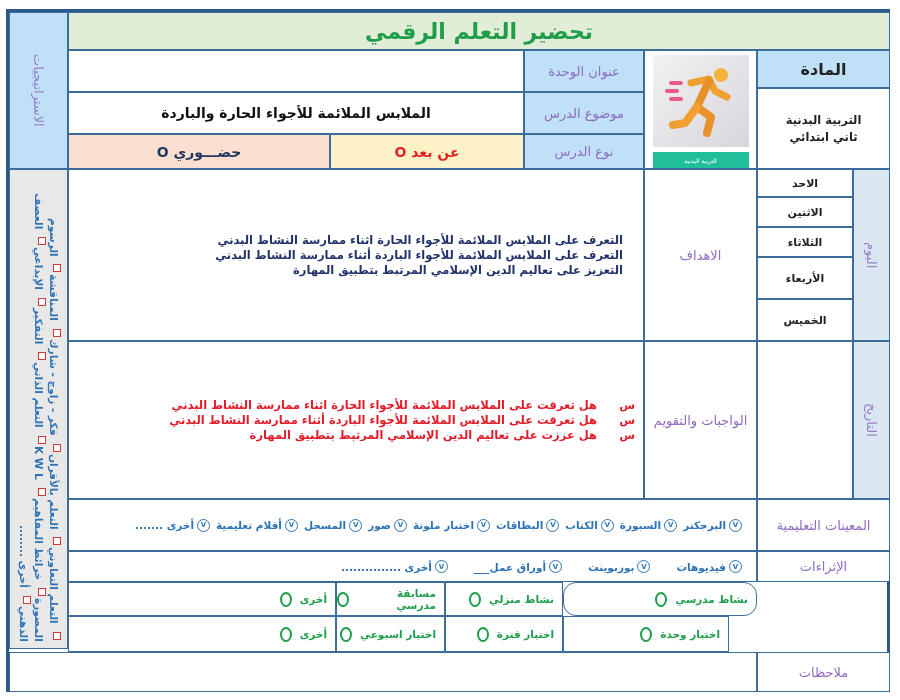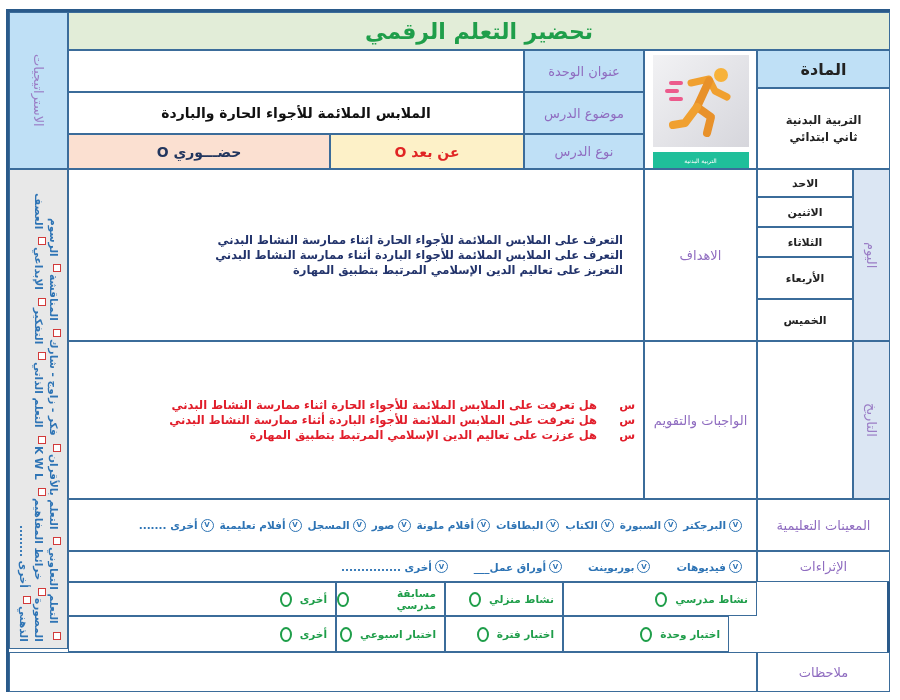--- a/index.html
+++ b/index.html
@@ -207,21 +207,21 @@
         <span style="display: inline-flex; align-items: center;">
           <span class="ring">V</span>
           <span>الكتاب</span>
         </span>
         <span style="display: inline-flex; align-items: center;">
           <span class="ring">V</span>
           <span>البطاقات</span>
         </span>
         <span style="display: inline-flex; align-items: center;">
           <span class="ring">V</span>
-          <span>أقلام ملونة</span>
+          <span>اختبار ملونة</span>
         </span>
         <span style="display: inline-flex; align-items: center;">
           <span class="ring">V</span>
           <span>صور</span>
         </span>
         <span style="display: inline-flex; align-items: center;">
           <span class="ring">V</span>
           <span>المسجل</span>
         </span>
         <span style="display: inline-flex; align-items: center;">
@@ -255,21 +255,21 @@
         <span style="display: inline-flex; align-items: center;">
           <span class="ring">V</span>
           <span>أخرى ...............</span>
         </span>
       </div>
   </div>
   <div class="cell enr-lbl">
     <span class="lbl-text">الإثراءات</span>
   </div>
 
-  <div class="cell grid-cell" style="left:554px;top:570px;width:194px;height:34px;">
+  <div class="cell grid-cell" style="left:554px;top:570px;width:194px;height:34px;border-radius:13px;">
       <span class="t">نشاط مدرسي</span>
       <span class="o"></span>
     </div>
   <div class="cell grid-cell" style="left:436px;top:570px;width:118px;height:34px;">
       <span class="t">نشاط منزلي</span>
       <span class="o"></span>
     </div>
   <div class="cell grid-cell" style="left:327px;top:570px;width:109px;height:34px;">
       <span class="t">مسابقة مدرسي</span>
       <span class="o"></span>

